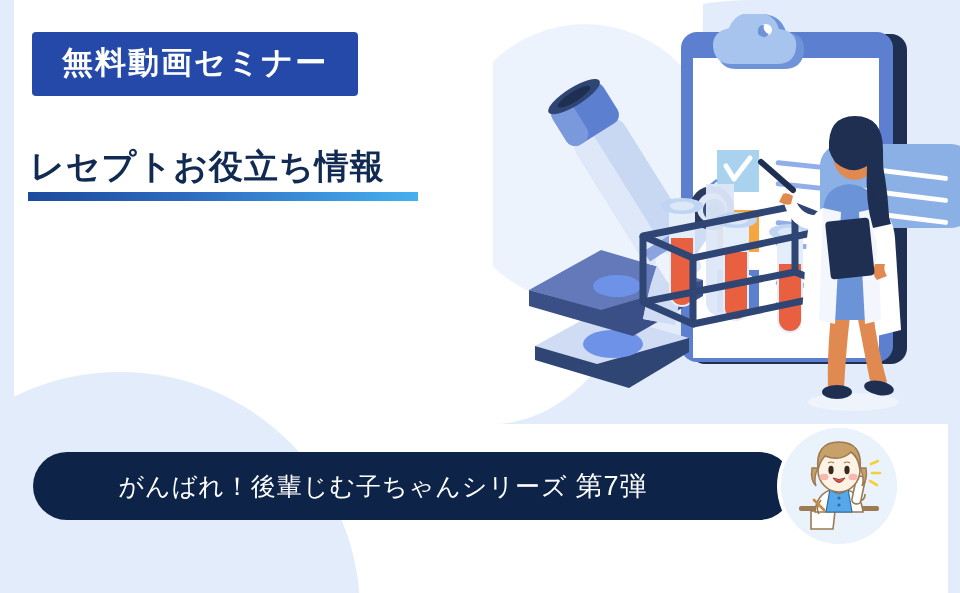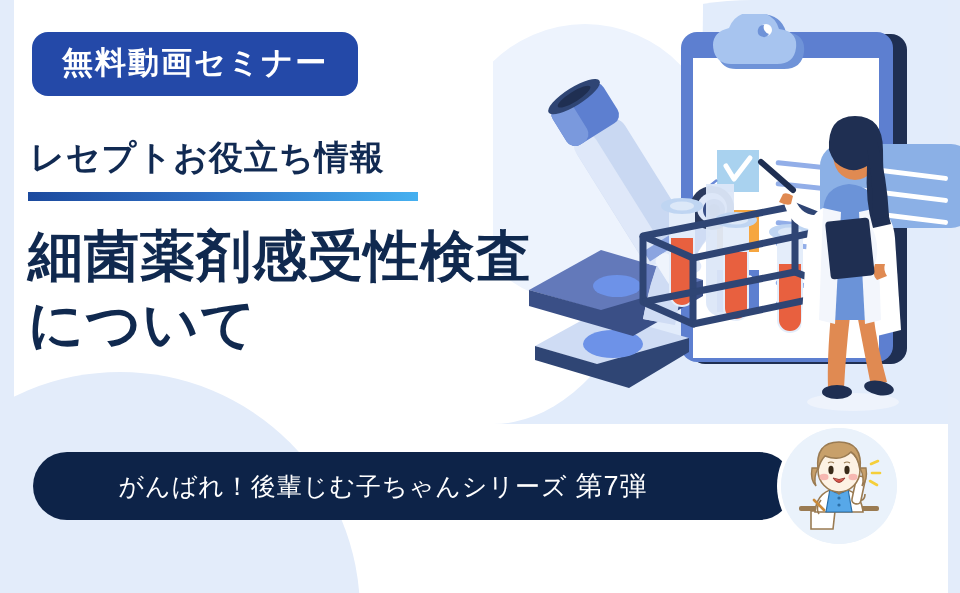--- a/index.html
+++ b/index.html
@@ -35,28 +35,28 @@
   .bg-right-edge{
     position:absolute;right:0;top:0;width:12px;height:593px;
     background:#e3ecfa;
   }
 
   
   .badge{
     position:absolute;left:32px;top:32px;
     padding:15px 30px 18px 30px;
     background:#2449a8;
-    border-radius:16px;
+    border-radius:4px;
     color:#ffffff;
     font-size:31px;font-weight:bold;letter-spacing:2px;
     line-height:1;
     white-space:nowrap;
   }
   .subtitle{
-    position:absolute;left:30px;top:140px;
+    position:absolute;left:30px;top:149px;
     color:#112a52;
     font-size:34px;font-weight:bold;letter-spacing:1px;
     line-height:1;white-space:nowrap;
   }
   .subtitle-rule{
     position:absolute;left:28px;top:192px;width:390px;height:9px;
     background:linear-gradient(90deg,#1c4a9e 0%,#2f6fc4 45%,#45b0f0 100%);
   }
   .title{
     position:absolute;left:28px;top:222px;
@@ -242,24 +242,20 @@
         <path d="M384 128 q10 34 12 74 l-16 4 q0 -44 -6 -70z" fill="#1f2f52"></path>
       </g>
     </svg>
   </div>
 
   <div class="badge">無料動画セミナー</div>
 
   <div class="subtitle">レセプトお役立ち情報</div>
   <div class="subtitle-rule"></div>
 
-  <div class="title">
-    <div>細菌薬剤感受性検査</div>
-    <div>について</div>
-  </div>
 
   <div class="ribbon">
     <div class="ribbon-text">
       <span>がんばれ！後輩じむ子ちゃんシリーズ</span>
       <span class="emph">第7弾</span>
     </div>
   </div>
 
   <div class="avatar">
     <svg width="116" height="116" viewBox="0 0 116 116" xmlns="http://www.w3.org/2000/svg">

